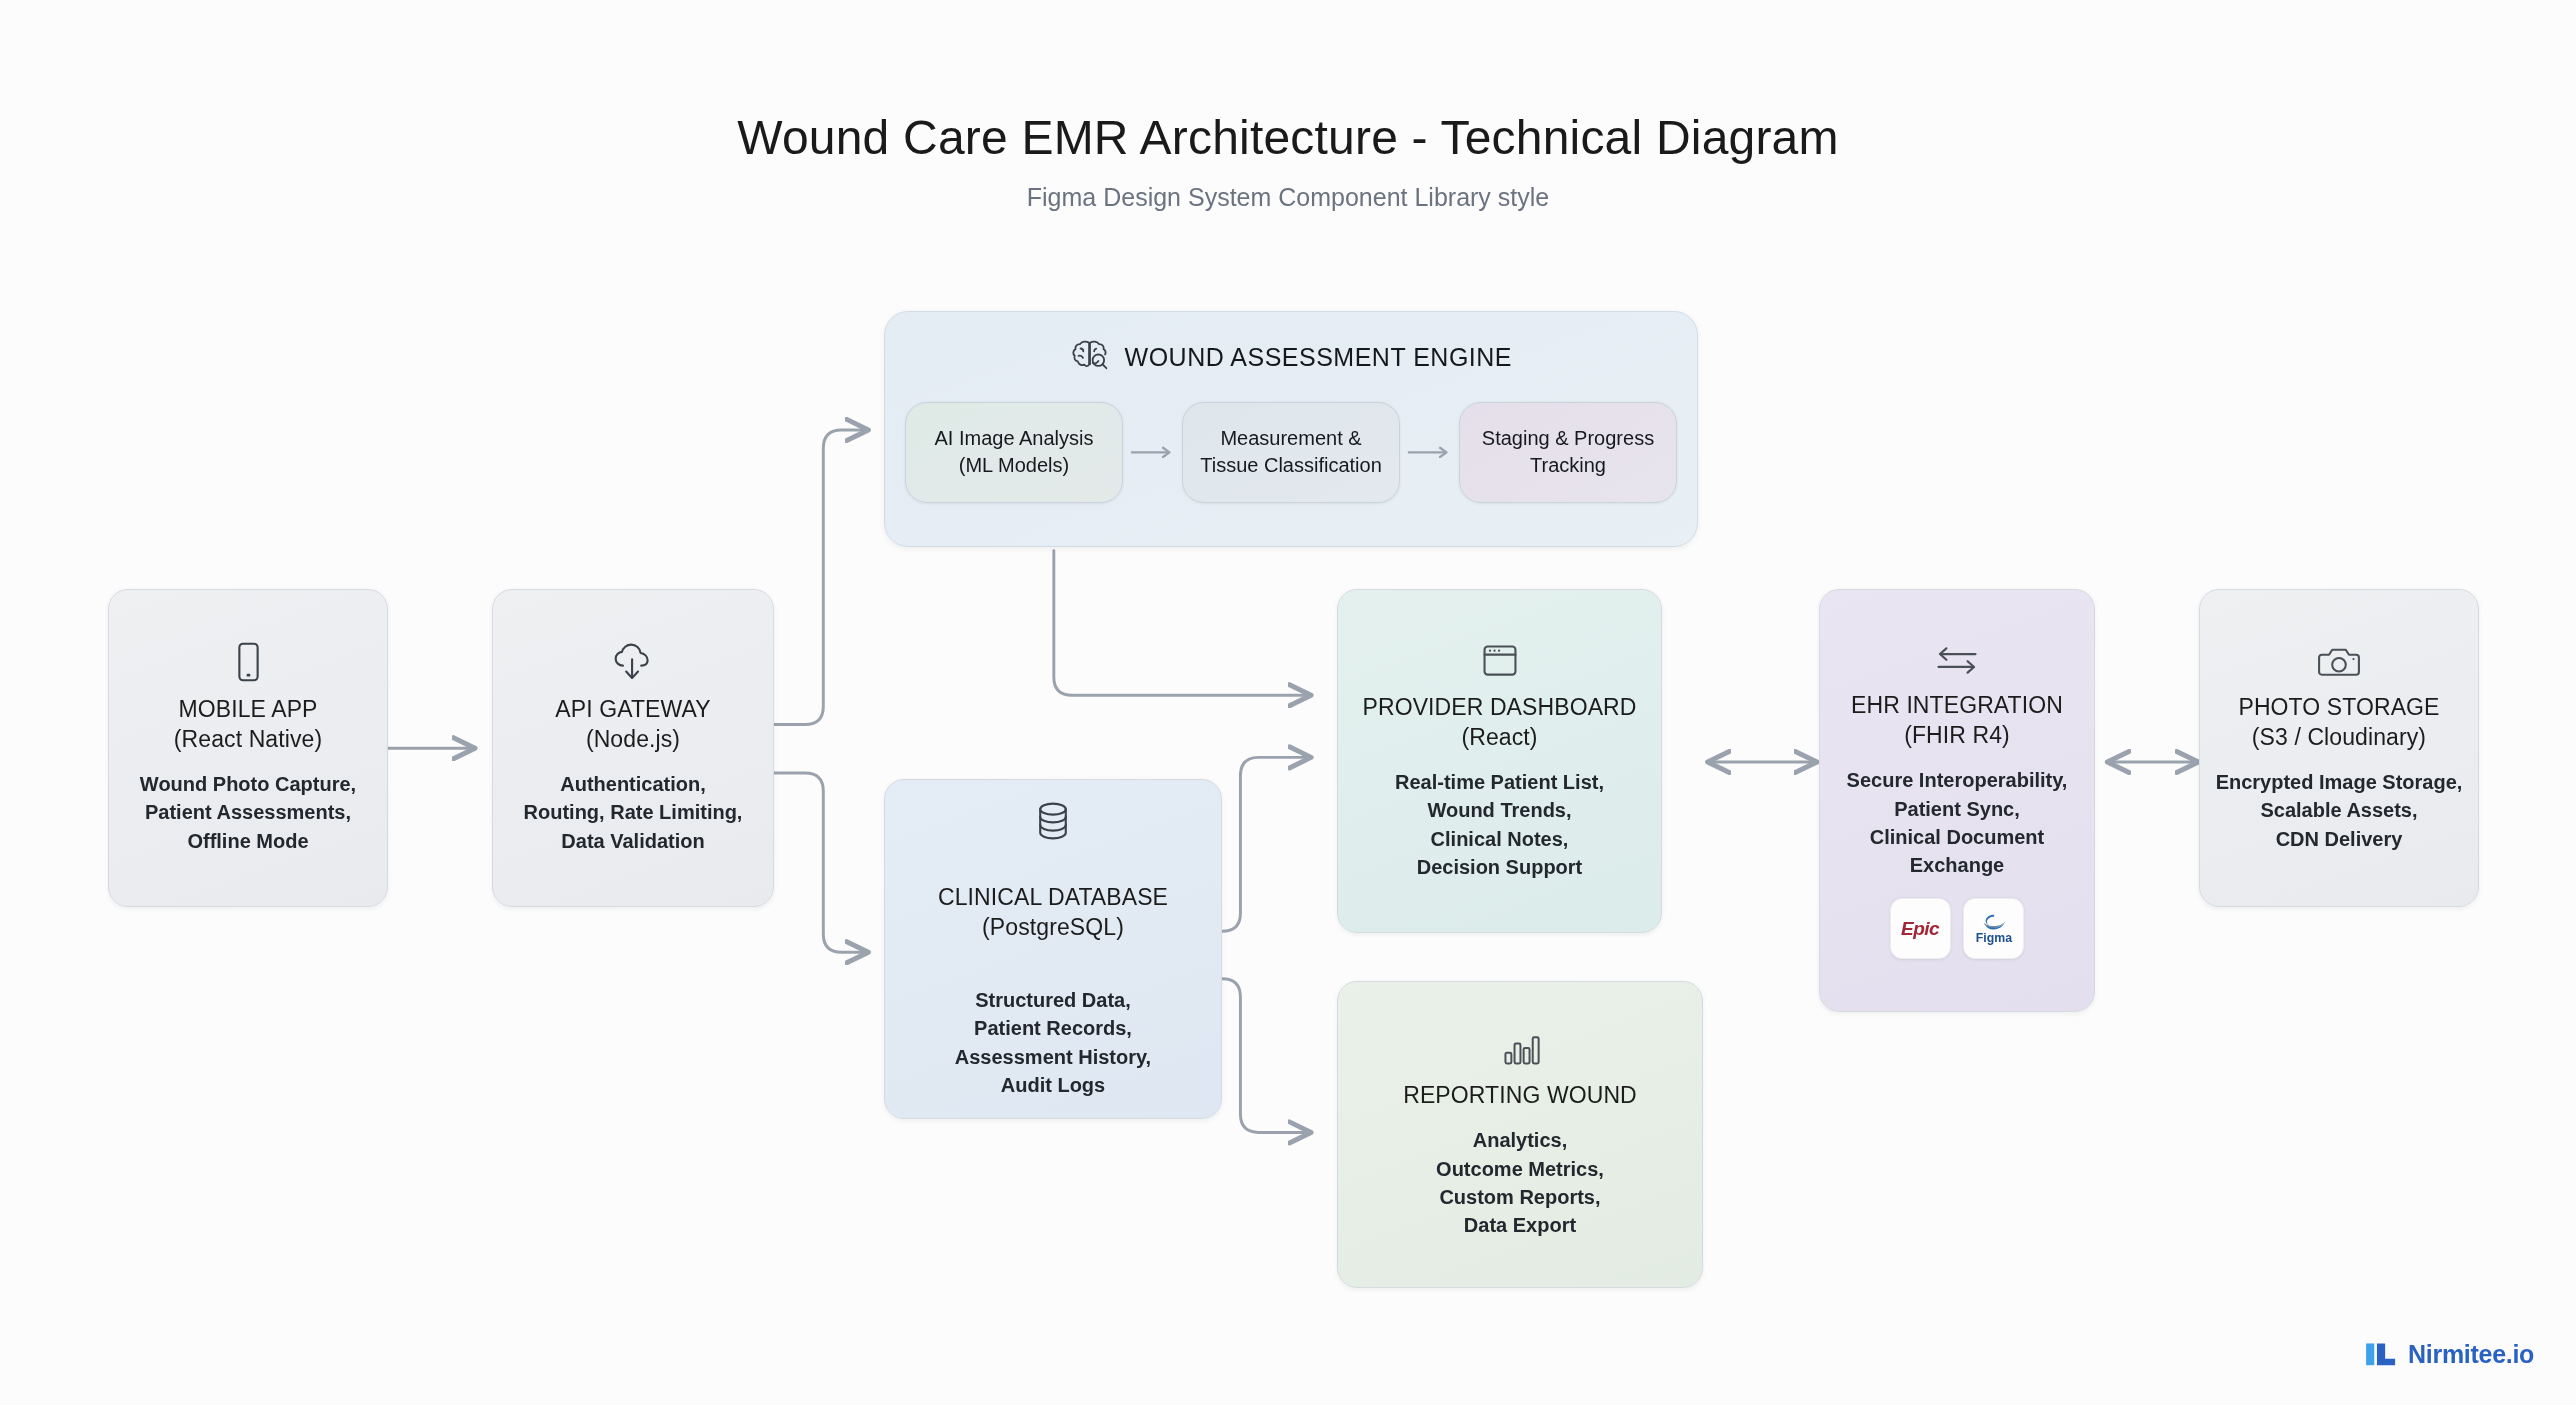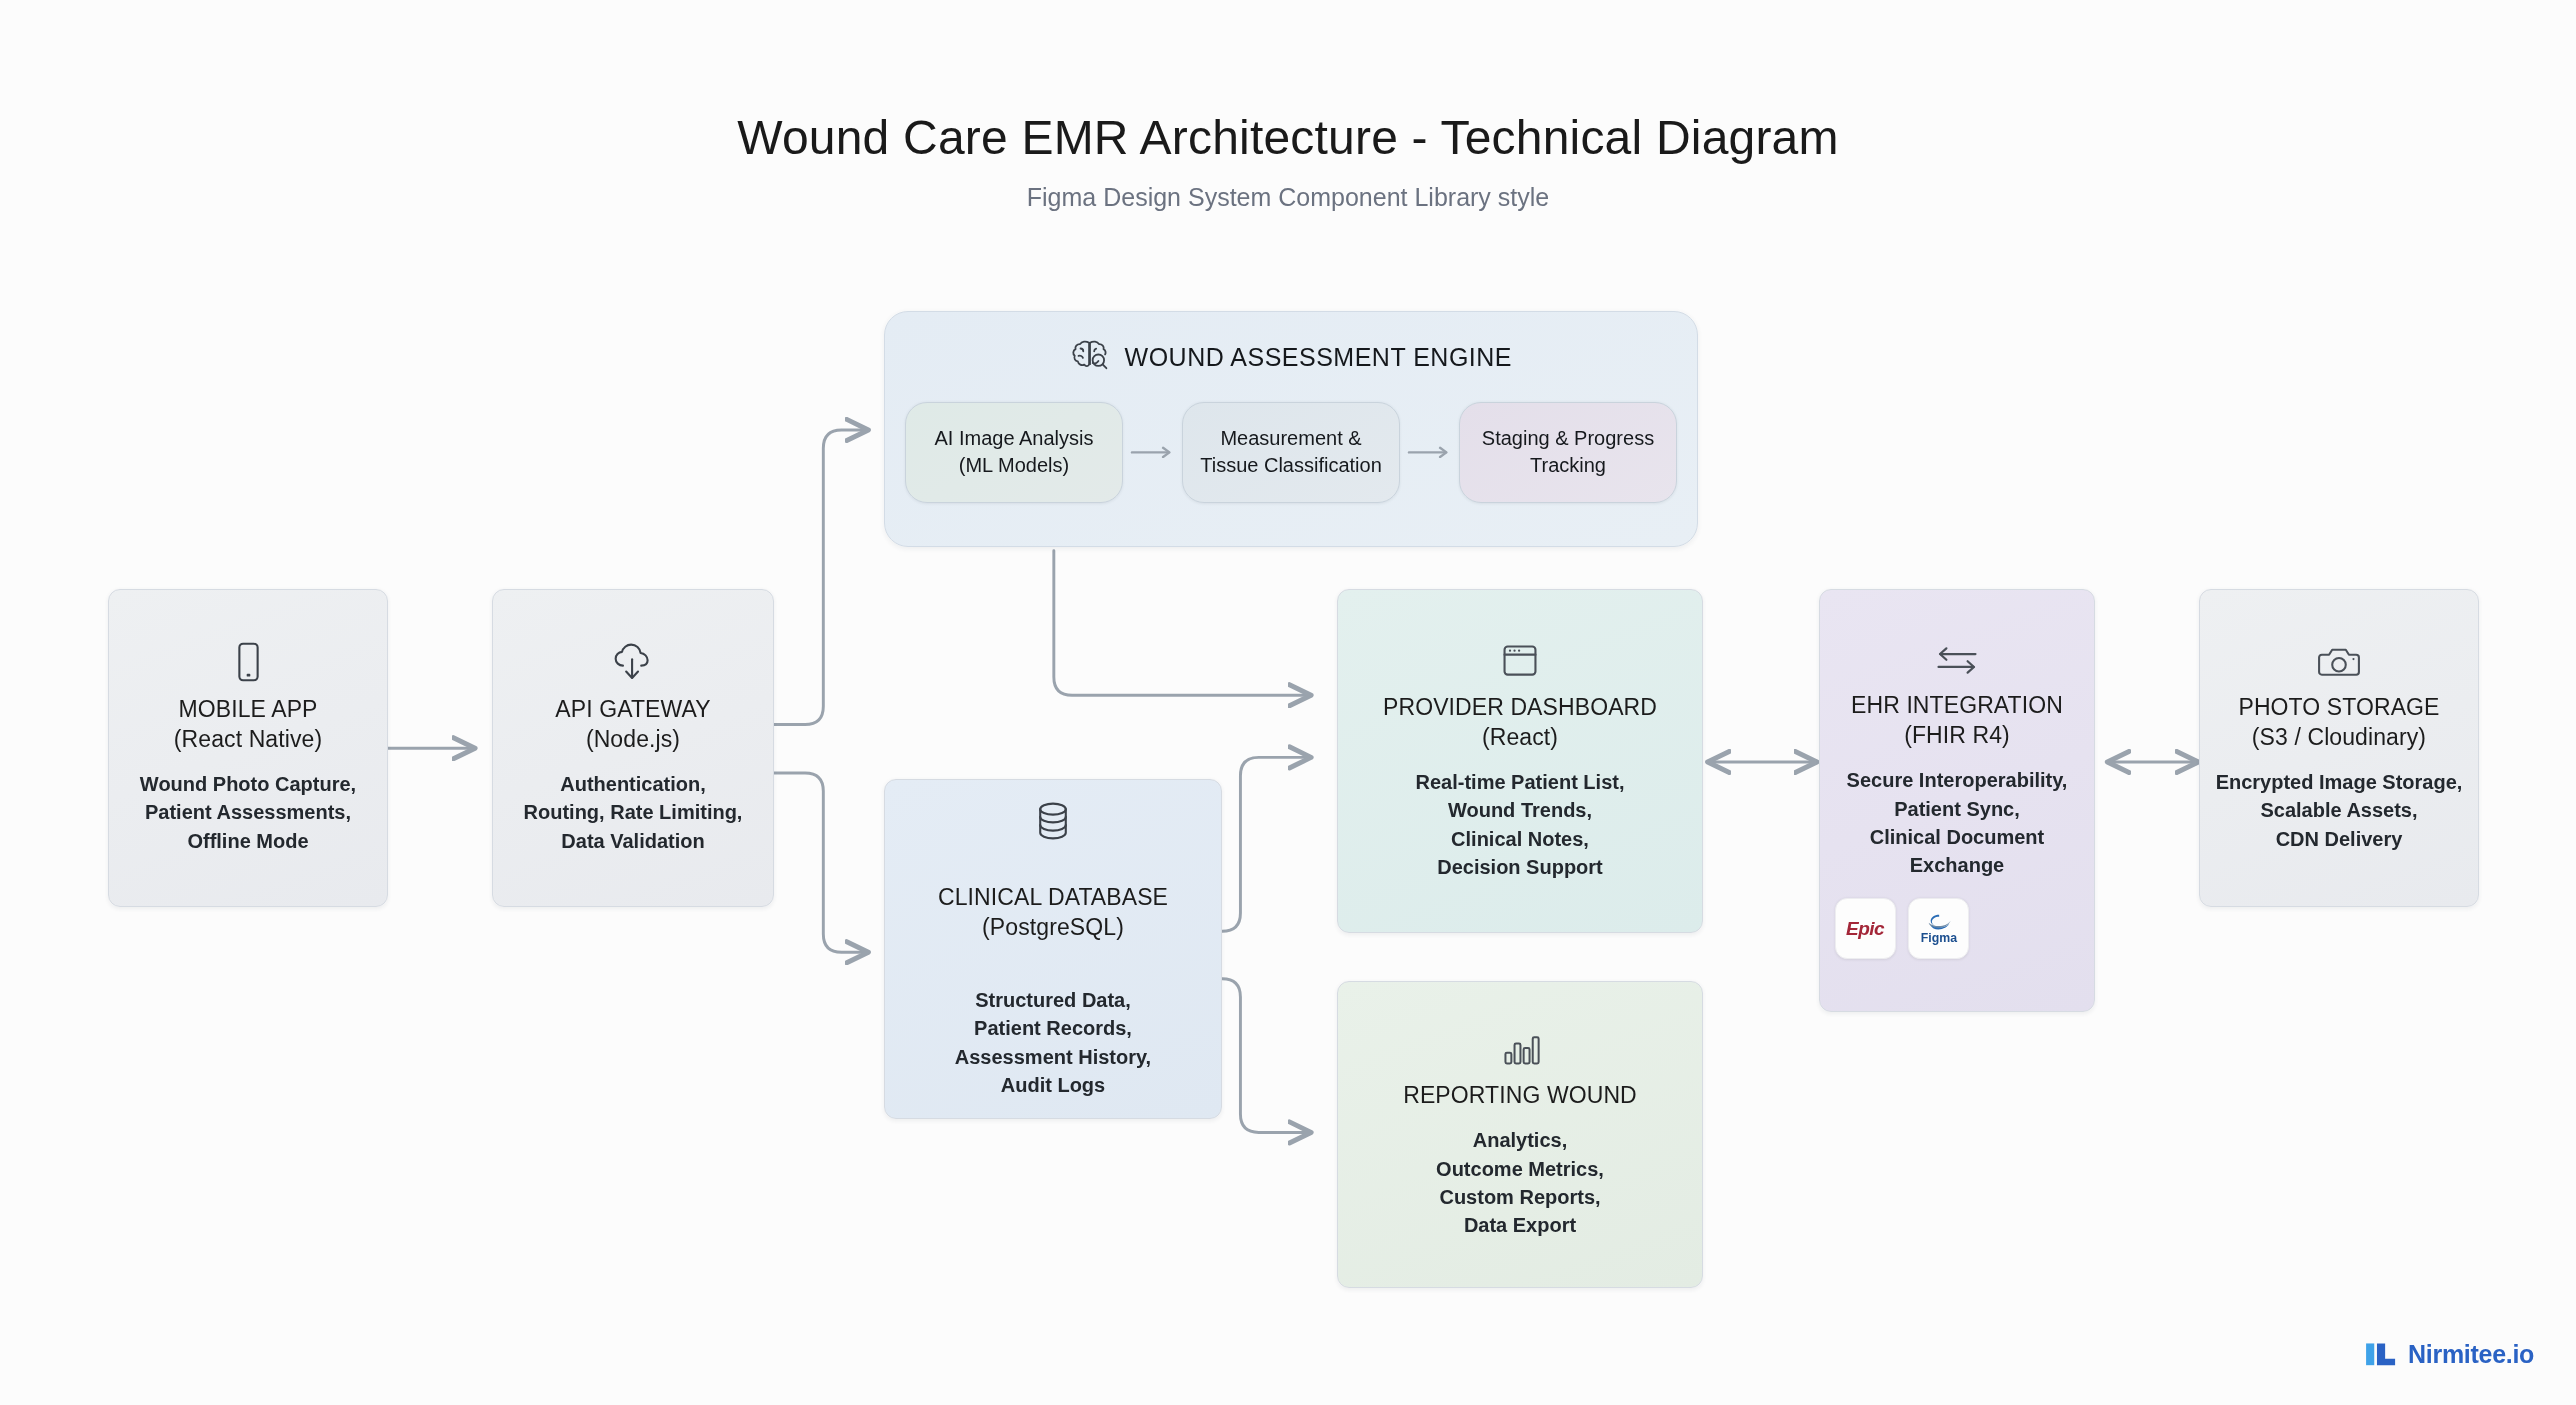--- a/index.html
+++ b/index.html
@@ -44,24 +44,25 @@
     font-size: 25px;
     font-weight: 400;
     color: #6b7280;
     z-index: 3;
   }
 
   
   .node {
     position: absolute;
     box-sizing: border-box;
-    border-radius: 12px;
+    border-radius: 20px;
     border: 1.4px solid #d6dbe2;
     display: flex;
     flex-direction: column;
+    align-items: center;
     box-shadow: 0 1.8px 4.6px rgba(40,50,70,0.07);
     z-index: 2;
   }
   .node .ico {
     display: flex;
     align-items: center;
     justify-content: center;
     margin-bottom: 11px;
   }
   .node .ttl {
@@ -305,21 +306,21 @@
         <ellipse cx="23" cy="11" rx="14" ry="6"></ellipse>
         <path d="M9,11 L9,37 C9,40.3 15.3,43 23,43 C30.7,43 37,40.3 37,37 L37,11"></path>
         <path d="M9,19.5 C9,22.8 15.3,25.5 23,25.5 C30.7,25.5 37,22.8 37,19.5"></path>
         <path d="M9,28.5 C9,31.8 15.3,34.5 23,34.5 C30.7,34.5 37,31.8 37,28.5"></path>
       </svg>
     </span>
     <div class="ttl">CLINICAL DATABASE<br>(PostgreSQL)</div>
     <div class="desc">Structured Data,<br>Patient Records,<br>Assessment History,<br>Audit Logs</div>
   </div>
 
-  <div class="node" style="left:1337px; top:589px; width:366px; height:344px;
+  <div class="node" style="left:1337px; top:589px; width:325px; height:344px;
        background:linear-gradient(160deg,#e3f0ee 0%,#dceceb 100%); justify-content:center; padding:0 16.5px;">
     <span class="ico">
       <svg width="44" height="40" viewBox="0 0 48 44" fill="none" stroke="#4a5058" stroke-width="2.3" stroke-linecap="round" stroke-linejoin="round">
         <rect x="7" y="6" width="34" height="31" rx="3.5"></rect>
         <path d="M7,15 L41,15"></path>
         <circle cx="13" cy="10.6" r="1.25" fill="#4a5058" stroke="none"></circle>
         <circle cx="18" cy="10.6" r="1.25" fill="#4a5058" stroke="none"></circle>
         <circle cx="23" cy="10.6" r="1.25" fill="#4a5058" stroke="none"></circle>
       </svg>
     </span>

